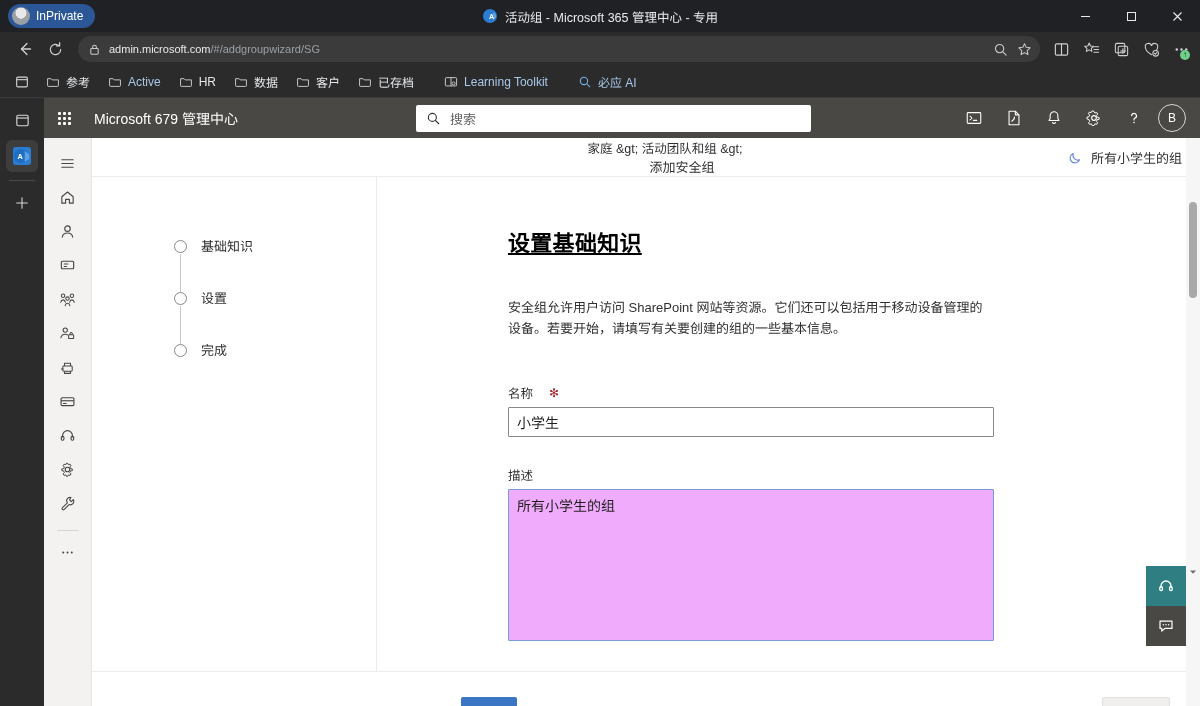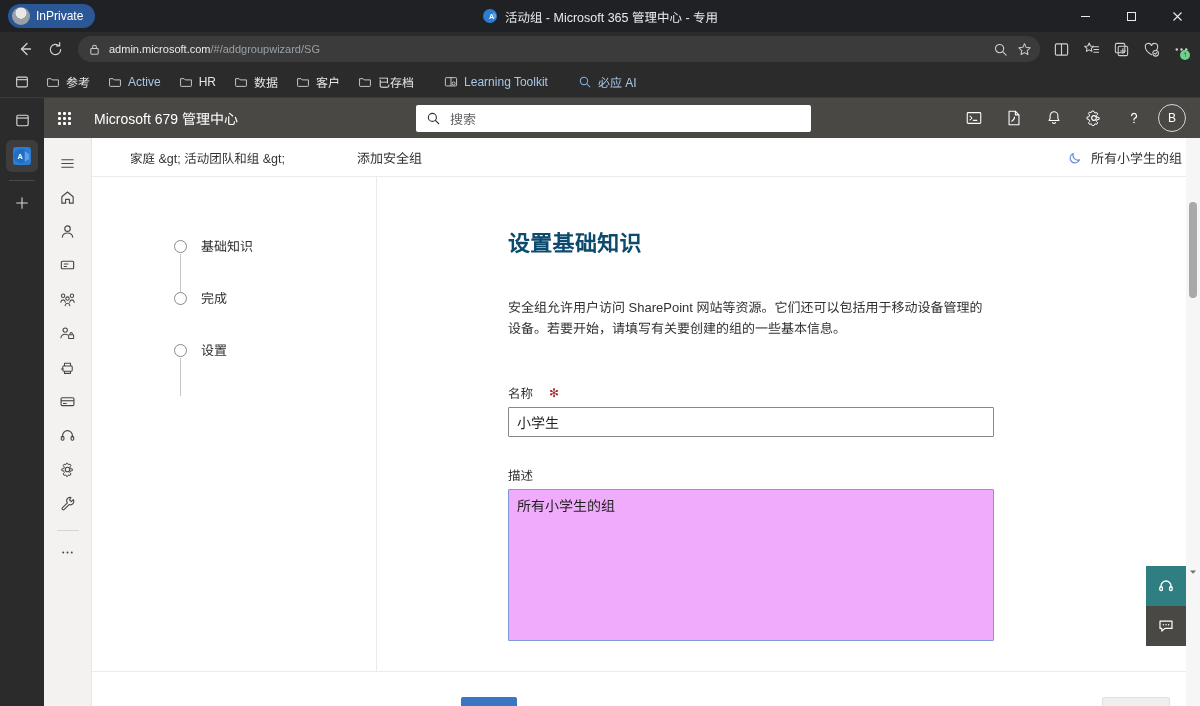--- a/index.html
+++ b/index.html
@@ -168,21 +168,21 @@
   }
   .nav-divider { width: 22px; height: 1px; background: #d6d4d2; margin: 10px 0 4px; }
 
   
   .content {
     position: absolute; left: 48px; top: 40px; width: 1108px; height: 568px;
     background: #ffffff;
   }
   .crumbbar {
     position: absolute; left: 0; top: 0; width: 1108px; height: 38px;
-    display: flex; align-items: center;
+    display: flex; align-items: center; flex-direction: column;
   }
   .crumbs {
     margin-left: 38px; font-size: 12.5px; color: #323130; white-space: nowrap;
   }
   .crumb-current { margin-left: 72px; font-size: 13px; color: #323130; text-align: right; }
   .darkmode-toggle {
     position: absolute; right: 18px; top: 8px; height: 22px;
     display: flex; align-items: center; gap: 8px;
     font-size: 13px; color: #323130;
   }
@@ -208,22 +208,23 @@
   .step .connector {
     position: absolute; left: 88px; top: 15px; width: 1px; height: 38px; background: #c8c6c4;
   }
   .step .slabel { font-size: 13px; color: #323130; line-height: 15px; }
 
   .pane {
     position: absolute; left: 286px; top: 0; width: 822px; height: 495px;
     padding: 48px 0 0 130px;
   }
   .pane h1 {
-    margin: 0 0 40px 0; font-size: 22px; font-weight: 600; color: #0c4a6e;
+    margin: 0 0 40px 0; font-size: 22px; font-weight: 600; color: #000000;
     letter-spacing: .3px;
+    text-decoration: underline;
   }
   .pane p.intro {
     margin: 0 0 44px 0; font-size: 13px; color: #323130; line-height: 21px; max-width: 480px;
   }
   .field-label {
     font-size: 12.5px; color: #323130; margin-bottom: 5px; display: flex; align-items: center; gap: 16px;
   }
   .req { color: #a4262c; font-size: 12px; }
   .txt-input {
     width: 486px; height: 30px; border: 1px solid #8a8886; background: #ffffff;
@@ -657,27 +658,27 @@
 
       <div class="wizard">
 
         <div class="steps">
           <div class="step">
             <span class="connector"></span>
             <span class="dot"></span>
             <span class="slabel">基础知识</span>
           </div>
           <div class="step">
-            <span class="dot"></span>
-            <span class="slabel">完成</span>
-          </div>
-          <div class="step">
             <span class="connector"></span>
             <span class="dot"></span>
             <span class="slabel">设置</span>
+          </div>
+          <div class="step">
+            <span class="dot"></span>
+            <span class="slabel">完成</span>
           </div>
         </div>
 
         <div class="pane">
           <h1>设置基础知识</h1>
           <p class="intro">安全组允许用户访问 SharePoint 网站等资源。它们还可以包括用于移动设备管理的设备。若要开始，请填写有关要创建的组的一些基本信息。</p>
 
           <div class="field-label">
             <span>名称</span>
             <span class="req">✻</span>

